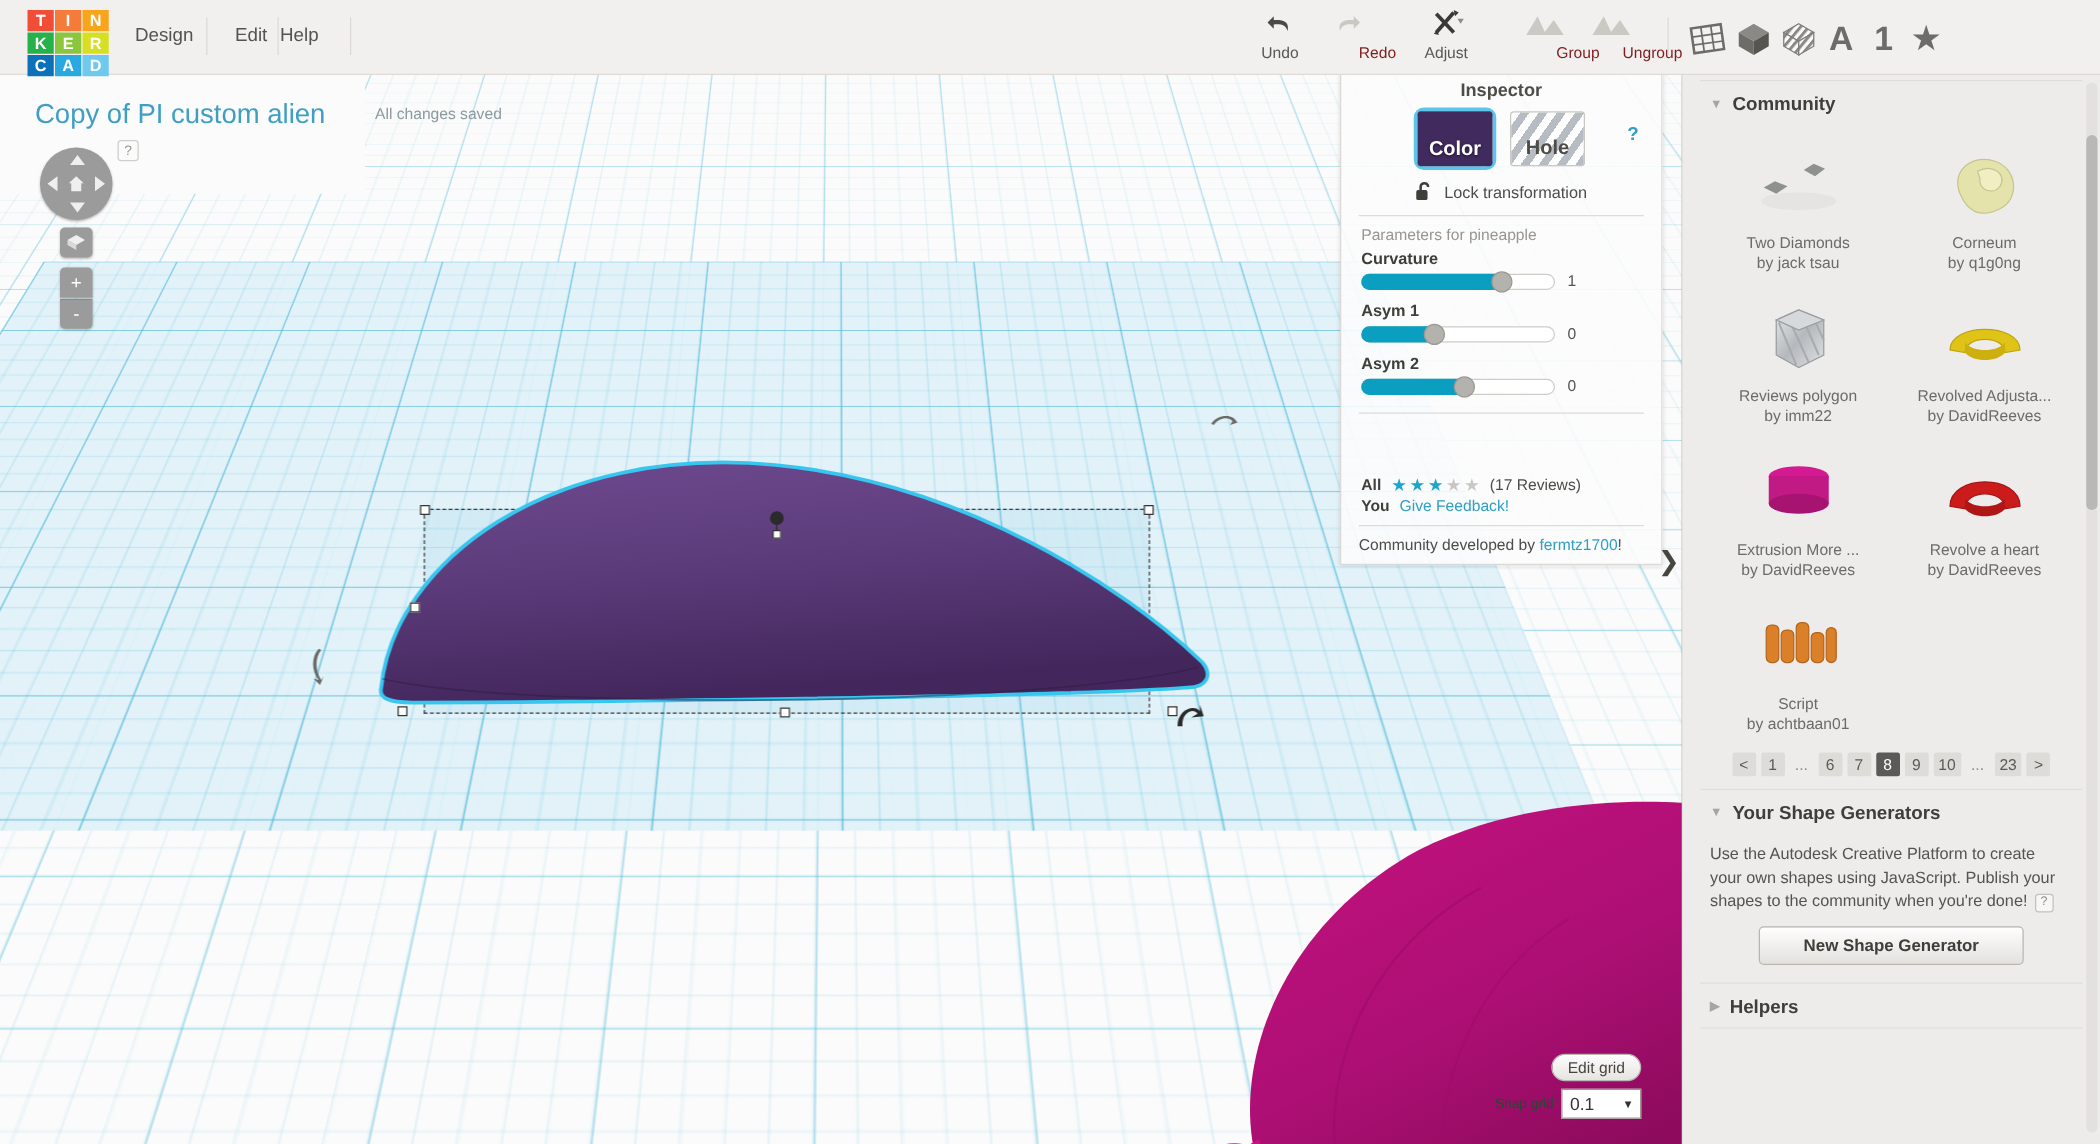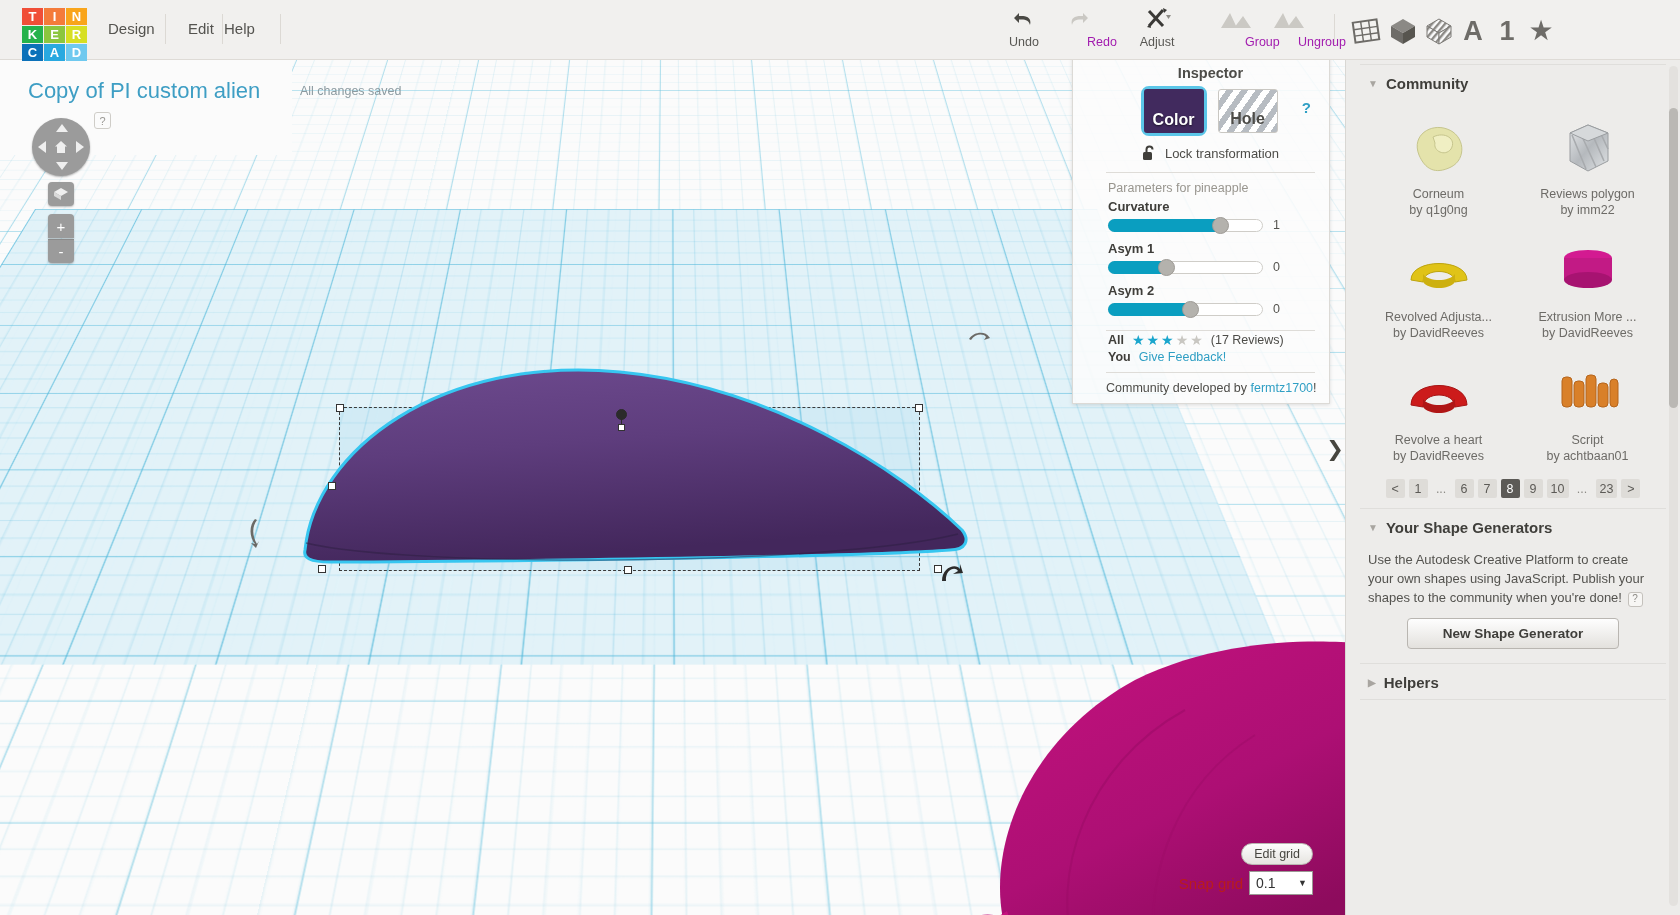--- a/index.html
+++ b/index.html
@@ -33,21 +33,21 @@
   }
   .menu-sep {
     position: absolute; top: 14px; width: 1px; height: 30px; background: #dcd9d4;
   }
   .tool-btn {
     position: absolute; top: 6px; width: 78px; height: 50px;
     text-align: center; cursor: pointer;
   }
   .tool-btn .ico { height: 26px; display:flex; align-items:center; justify-content:center; }
   .tool-btn .lbl { font-size: 12.5px; color: #585753; margin-top: 3px; }
-  .tool-btn.disabled .lbl { color: #a21caf; padding-left: 48px; }
+  .tool-btn.disabled .lbl { color: #7f1d1d; padding-left: 48px; }
 
   .icon-btn {
     position: absolute; top: 10px; width: 42px; height: 42px;
     display: flex; align-items: center; justify-content: center; cursor: pointer;
   }
 
   
   #canvas {
     position: absolute; left: 0; top: 60px; width: 1345px; height: 855px;
     background: #fbfbfb; overflow: hidden;
@@ -137,36 +137,35 @@
   }
 
   
   #grid-controls { position: absolute; right: 32px; bottom: 20px; z-index: 25; text-align: right; }
   #edit-grid-btn {
     display: inline-block; padding: 3px 12px; font-size: 12.5px; color: #46453f;
     background: linear-gradient(#fdfdfd,#e6e4e0); border: 1px solid #b9b6b1;
     border-radius: 11px; cursor: pointer;
   }
   #snap-row { margin-top: 6px; display: flex; align-items: center; justify-content: flex-end; gap: 6px; }
-  #snap-label { font-size: 15px; color: #b91c1c; }
+  #snap-label { font-size: 11px; color: #14532d; }
   #snap-select {
     width: 64px; height: 24px; border: 1px solid #9b9894; background: #fff;
     font-size: 14px; color: #333; padding-left: 6px; display:flex; align-items:center;
     justify-content: space-between; padding-right: 5px;
   }
   #snap-select .caret { font-size: 9px; color: #333; }
 
   
   #inspector {
     position: absolute; left: 1072px; top: 55px; width: 258px; z-index: 30;
     background: rgba(252,252,252,.88);
     border: 1px solid #dcdad6;
     box-shadow: 0 1px 4px rgba(0,0,0,.13);
     padding-bottom: 6px;
-    padding-left: 19px;
   }
   #insp-title { text-align: center; font-size: 14.5px; color: #4d4c48; font-weight: bold; padding: 9px 0 6px; }
   #insp-swatches { display: flex; justify-content: center; gap: 14px; margin-top: 2px; }
   .swatch-wrap { width: 60px; height: 44px; position: relative; cursor: pointer; }
   .swatch {
     width: 60px; height: 44px; border-radius: 3px; position: relative;
     display: flex; align-items: flex-end; justify-content: center;
   }
   .swatch .sw-lbl { font-size: 16px; color: #fff; font-weight: bold; padding-bottom: 4px;
     text-shadow: 0 1px 2px rgba(0,0,0,.6); }
@@ -186,21 +185,21 @@
   }
   .slider .fill {
     position: absolute; left: 0; top: 0; height: 13px; border-radius: 7px 0 0 7px;
     background: #0a9ec0;
   }
   .slider .knob {
     position: absolute; top: -2px; width: 17px; height: 17px; border-radius: 50%;
     background: #b4b2ad; border: 1px solid #9d9a95;
   }
   .param-val { font-size: 12.5px; color: #55544f; }
-  #ratings-row { display: flex; align-items: center; gap: 8px; padding: 2px 0 0 16px; font-size: 12.5px; }
+  #ratings-row { display: flex; align-items: center; gap: 8px; padding: 2px 0 0 16px; font-size: 12.5px; margin-top: 48px; }
   #ratings-row .tag { font-weight: bold; color: #3f3e3a; }
   .stars { display: flex; gap: 2px; }
   .star { font-size: 14px; line-height: 1; }
   .star.on { color: #1ba6cd; }
   .star.off { color: #c9c7c2; }
   #reviews { color: #4d4c48; }
   #you-row { display: flex; align-items: center; gap: 8px; padding: 3px 0 8px 16px; font-size: 12.5px; }
   #you-row .tag { font-weight: bold; color: #3f3e3a; }
   #feedback-link { color: #2f9fc4; }
   #devline { font-size: 12.5px; color: #4d4c48; padding: 8px 0 2px 14px; }
@@ -569,20 +568,31 @@
     <div class="sb-div" style="margin-top:4px"></div>
 
     <div class="sb-header">
       <span class="tri">▼</span>
       <span>Community</span>
     </div>
 
     <div class="shape-grid">
 
 
+      <div class="shape-cell">
+        <div class="shape-thumb">
+          <svg width="100" height="60" viewBox="0 0 100 60">
+            <path d="M62 14 l9 4 l-8 6 l-9 -5 z" fill="#8f918f"></path>
+            <path d="M31 28 l10 4 l-9 6 l-10 -5 z" fill="#8f918f"></path>
+            <ellipse cx="50" cy="44" rx="30" ry="7" fill="#dedcd9" opacity=".5"></ellipse>
+          </svg>
+        </div>
+        <div class="shape-name">Two Diamonds</div>
+        <div class="shape-by">by jack tsau</div>
+      </div>
 
       <div class="shape-cell">
         <div class="shape-thumb">
           <svg width="100" height="64" viewBox="0 0 100 64">
             <path d="M30 40 C22 20 42 8 58 14 C76 20 78 44 62 52 C46 60 36 54 30 40 Z" fill="#e4e3ab" stroke="#c6c58d" stroke-width="1"></path>
             <path d="M44 22 C56 16 68 24 62 34 C56 42 44 36 46 28 Z" fill="#f0efc3" stroke="#c6c58d" stroke-width="1"></path>
           </svg>
         </div>
         <div class="shape-name">Corneum</div>
         <div class="shape-by">by q1g0ng</div>

